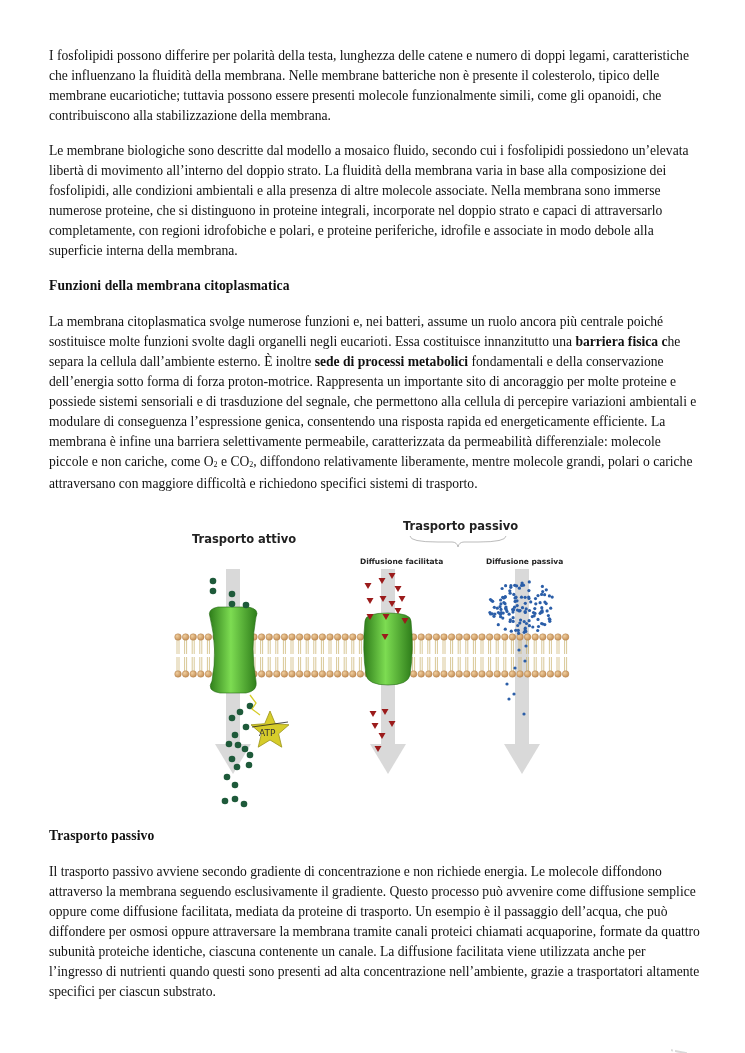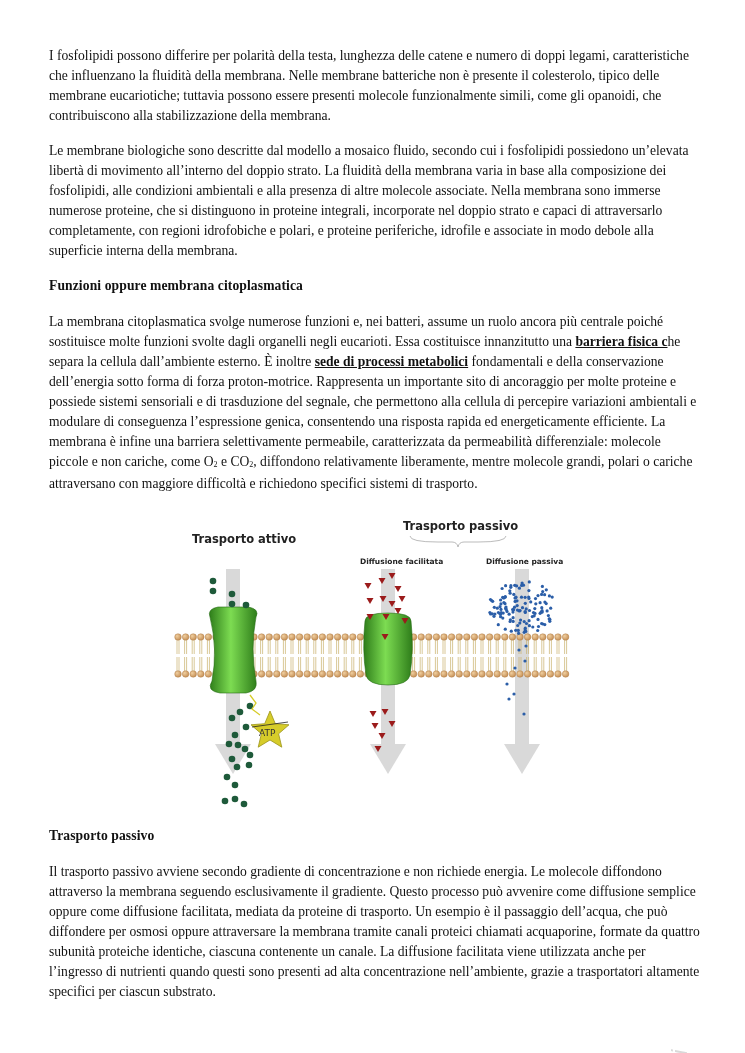--- a/index.html
+++ b/index.html
@@ -5,42 +5,42 @@
   html, body { margin: 0; padding: 0; background: #ffffff; }
   body {
     width: 745px; height: 1053px; position: relative; overflow: hidden;
     font-family: "Liberation Serif", "DejaVu Serif", serif;
     color: #111;
   }
   .page { position: absolute; left: 45px; top: 42px; width: 660px; }
   p, h3 { margin: 4px; font-size: 13.6px; line-height: 20px; }
   p.para { margin-bottom: 15px; }
   h3 { font-weight: bold; margin-bottom: 16px; letter-spacing: 0.1px; }
-  b { font-weight: bold; text-decoration: underline; }
+  b { font-weight: bold; }
   sub { font-size: 8px; vertical-align: baseline; position: relative; top: 1px; }
   .figure { position: relative; width: 660px; height: 305px; margin-top: 12px; margin-bottom: 12px; }
   .figure svg { position: absolute; left: 125px; top: 0; }
   .watermark {
     position: absolute; left: 622px; top: 540px;
     transform-origin: 0 0; transform: rotate(-90deg) translateX(-460px);
     width: 460px; text-align: right;
     font-family: "Liberation Sans", "DejaVu Sans", sans-serif;
     font-style: italic; font-size: 22px; color: #d9d9d9; white-space: nowrap;
     letter-spacing: 0.5px;
   }
   .fig-label { font-family: "DejaVu Sans", "Liberation Sans", sans-serif; }
 </style>
 </head>
 <body>
 
 <div class="page">
   <p class="para">I fosfolipidi possono differire per polarità della testa, lunghezza delle catene e numero di doppi legami, caratteristiche che influenzano la fluidità della membrana. Nelle membrane batteriche non è presente il colesterolo, tipico delle membrane eucariotiche; tuttavia possono essere presenti molecole funzionalmente simili, come gli opanoidi, che contribuiscono alla stabilizzazione della membrana.</p>
   <p class="para">Le membrane biologiche sono descritte dal modello a mosaico fluido, secondo cui i fosfolipidi possiedono un’elevata libertà di movimento all’interno del doppio strato. La fluidità della membrana varia in base alla composizione dei fosfolipidi, alle condizioni ambientali e alla presenza di altre molecole associate. Nella membrana sono immerse numerose proteine, che si distinguono in proteine integrali, incorporate nel doppio strato e capaci di attraversarlo completamente, con regioni idrofobiche e polari, e proteine periferiche, idrofile e associate in modo debole alla superficie interna della membrana.</p>
 
-  <h3>Funzioni oppure membrana citoplasmatica</h3>
+  <h3>Funzioni della membrana citoplasmatica</h3>
   <p class="para"><span>La membrana citoplasmatica svolge numerose funzioni e, nei batteri, assume un ruolo ancora più centrale poiché sostituisce molte funzioni svolte dagli organelli negli eucarioti. Essa costituisce innanzitutto una </span><b>barriera fisica c</b><span>he separa la cellula dall’ambiente esterno. È inoltre </span><b>sede di processi metabolici</b><span> fondamentali e della conservazione dell’energia sotto forma di forza proton-motrice. Rappresenta un importante sito di ancoraggio per molte proteine e possiede sistemi sensoriali e di trasduzione del segnale, che permettono alla cellula di percepire variazioni ambientali e modulare di conseguenza l’espressione genica, consentendo una risposta rapida ed energeticamente efficiente. La membrana è infine una barriera selettivamente permeabile, caratterizzata da permeabilità differenziale: molecole piccole e non cariche, come </span><span>O</span><sub>2</sub><span> e </span><span>CO</span><sub>2</sub><span>, diffondono relativamente liberamente, mentre molecole grandi, polari o cariche attraversano con maggiore difficoltà e richiedono specifici sistemi di trasporto.</span></p>
 
   <div class="figure">
     <svg id="fig" width="410" height="300" viewBox="0 0 410 300">
 
       <text class="fig-label" x="22" y="34" font-size="11.5" font-weight="bold" fill="#222">Trasporto attivo</text>
       <text class="fig-label" x="233" y="21" font-size="11.5" font-weight="bold" fill="#222">Trasporto passivo</text>
       <path d="M240 27 Q240 33 268 33 L282 33 Q287 33 288 38 Q289 33 294 33 L308 33 Q336 33 336 27" fill="none" stroke="#aaa" stroke-width="0.8"></path>
       <text class="fig-label" x="190" y="55" font-size="7.5" font-weight="bold" fill="#222">Diffusione facilitata</text>
       <text class="fig-label" x="316" y="55" font-size="7.5" font-weight="bold" fill="#222">Diffusione passiva</text>

